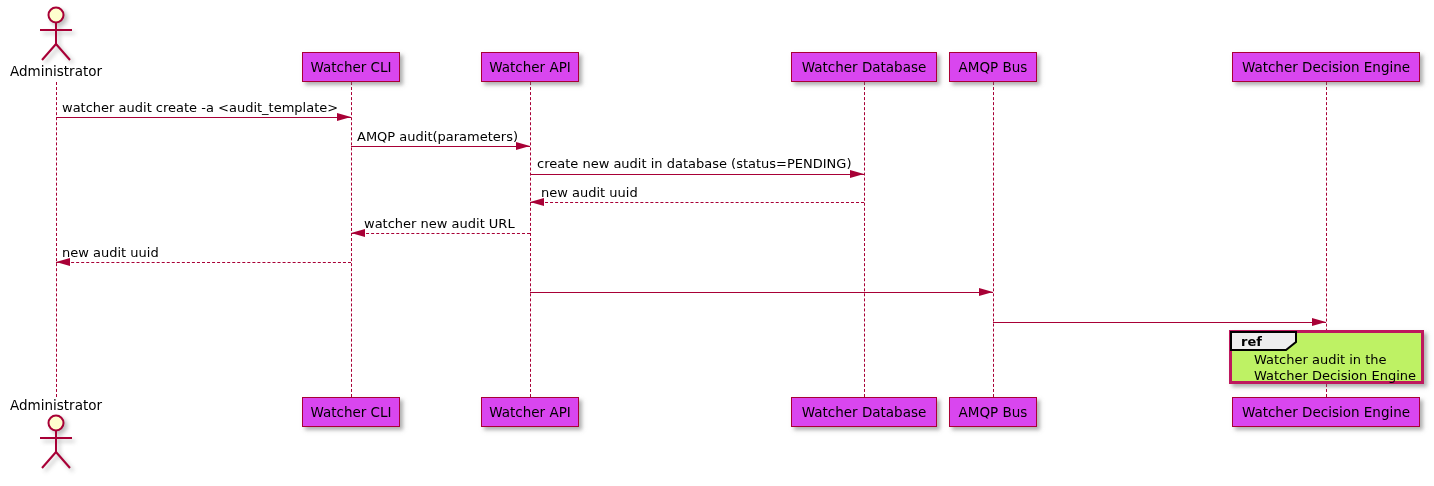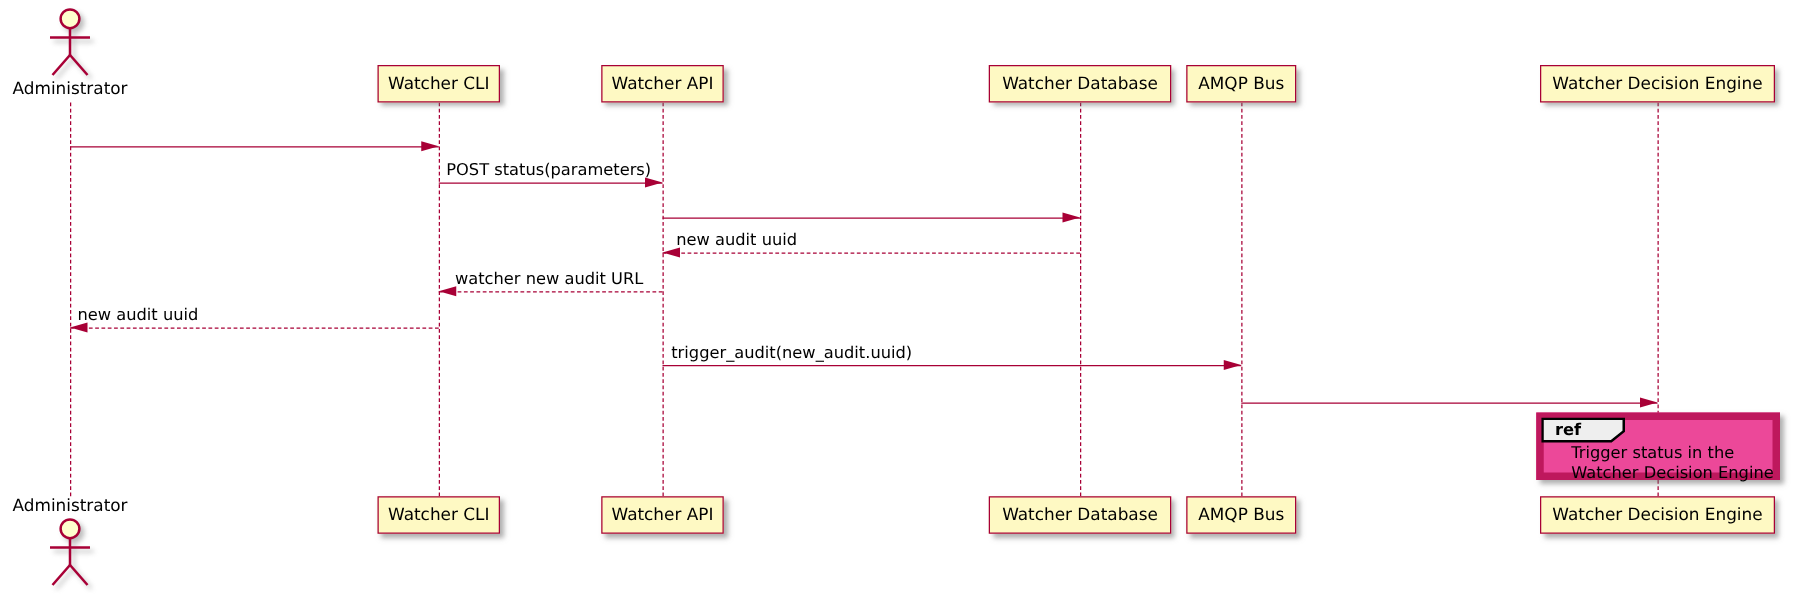--- a/index.html
+++ b/index.html
@@ -8,41 +8,41 @@
     font-family:"DejaVu Sans","Liberation Sans",sans-serif;color:#000;
     overflow:hidden;
     border-radius:11px;
   }
   .lifeline{
     position:absolute;top:82px;height:315px;width:0;
     border-left:1px dashed #A80036;
   }
   .pbox{
     position:absolute;height:30px;box-sizing:border-box;
-    background:#fef9c3;border:1.6px solid #A80036;
+    background:#d946ef;border:1.6px solid #A80036;
     box-shadow:3px 3px 4px rgba(110,110,110,.55);
     display:flex;align-items:center;justify-content:center;
     font-size:13.5px;white-space:nowrap;padding:0 6px;
   }
   .actor-label{
     position:absolute;width:140px;text-align:center;font-size:13.5px;white-space:nowrap;
   }
   .actor-svg{position:absolute;filter:drop-shadow(3px 3px 2px rgba(110,110,110,.45));}
   .msg-label{
     position:absolute;font-size:13px;line-height:15px;white-space:nowrap;
   }
   .msg-line{position:absolute;height:0;}
   .msg-line.solid{border-top:1.4px solid #A80036;}
   .msg-line.dashed{border-top:1.2px dashed #A80036;}
   .ah{position:absolute;width:0;height:0;border-top:4.5px solid transparent;border-bottom:4.5px solid transparent;}
   .ah.r{border-left:14px solid #A80036;}
   .ah.l{border-right:14px solid #A80036;}
   .refbox{
     position:absolute;left:1229px;top:330px;width:195px;height:54px;box-sizing:border-box;
-    background:#ec4899;border:6px solid #be185d;
+    background:#bef264;border:3px solid #be185d;
     box-shadow:3px 3px 4px rgba(110,110,110,.55);
   }
   .ref-tab-svg{position:absolute;left:-2px;top:-2px;}
   .ref-keyword{
     position:absolute;left:9px;top:1px;font-size:13px;font-weight:bold;
   }
   .ref-line{position:absolute;left:22px;font-size:13px;white-space:nowrap;}
   .ref-line.l1{top:19px;}
   .ref-line.l2{top:35px;}
 </style>
@@ -81,51 +81,52 @@
   <div class="pbox" style="left:791px;top:52px;width:146px">Watcher Database</div>
   <div class="pbox" style="left:949px;top:52px;width:88px">AMQP Bus</div>
   <div class="pbox" style="left:1232px;top:52px;width:188px">Watcher Decision Engine</div>
 
   <div class="pbox" style="left:302px;top:397px;width:98px">Watcher CLI</div>
   <div class="pbox" style="left:481px;top:397px;width:98px">Watcher API</div>
   <div class="pbox" style="left:791px;top:397px;width:146px">Watcher Database</div>
   <div class="pbox" style="left:949px;top:397px;width:88px">AMQP Bus</div>
   <div class="pbox" style="left:1232px;top:397px;width:188px">Watcher Decision Engine</div>
 
+  <div class="msg-label" style="left:62px;top:100px">watcher audit create -a &lt;audit_template&gt;</div>
   <div class="msg-line solid" style="left:56px;top:117px;width:295px"></div>
   <div class="ah r" style="left:337px;top:113px"></div>
 
-  <div class="msg-label" style="left:357px;top:129px">POST status(parameters)</div>
+  <div class="msg-label" style="left:357px;top:129px">AMQP audit(parameters)</div>
   <div class="msg-line solid" style="left:351px;top:146px;width:179px"></div>
   <div class="ah r" style="left:516px;top:142px"></div>
 
+  <div class="msg-label" style="left:537px;top:156px">create new audit in database (status=PENDING)</div>
   <div class="msg-line solid" style="left:530px;top:174px;width:334px"></div>
   <div class="ah r" style="left:850px;top:170px"></div>
 
   <div class="msg-label" style="left:541px;top:185px">new audit uuid</div>
   <div class="msg-line dashed" style="left:530px;top:202px;width:334px"></div>
   <div class="ah l" style="left:530px;top:198px"></div>
 
   <div class="msg-label" style="left:364px;top:216px">watcher new audit URL</div>
   <div class="msg-line dashed" style="left:351px;top:233px;width:179px"></div>
   <div class="ah l" style="left:351px;top:229px"></div>
 
   <div class="msg-label" style="left:62px;top:245px">new audit uuid</div>
   <div class="msg-line dashed" style="left:56px;top:262px;width:295px"></div>
   <div class="ah l" style="left:56px;top:258px"></div>
 
-  <div class="msg-label" style="left:537px;top:275px">trigger_audit(new_audit.uuid)</div>
   <div class="msg-line solid" style="left:530px;top:292px;width:463px"></div>
   <div class="ah r" style="left:979px;top:288px"></div>
 
   <div class="msg-line solid" style="left:993px;top:322px;width:333px"></div>
   <div class="ah r" style="left:1312px;top:318px"></div>
 
   <div class="refbox">
     <svg class="ref-tab-svg" width="70" height="21" viewBox="0 0 70 21">
       <path d="M1,1 H66 V11 L56,19 H1 Z" fill="#EEEEEE" stroke="#000000" stroke-width="2"></path>
     </svg>
     <div class="ref-keyword">ref</div>
-    <div class="ref-line l1">Trigger status in the</div>
+    <div class="ref-line l1">Watcher audit in the</div>
     <div class="ref-line l2">Watcher Decision Engine</div>
   </div>
 
 </div>
 
 </body></html>

